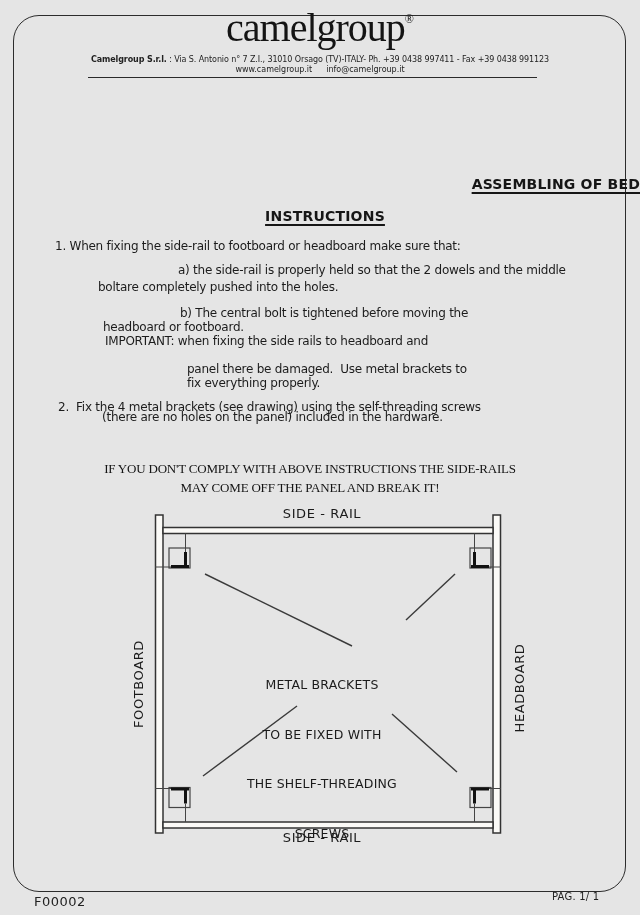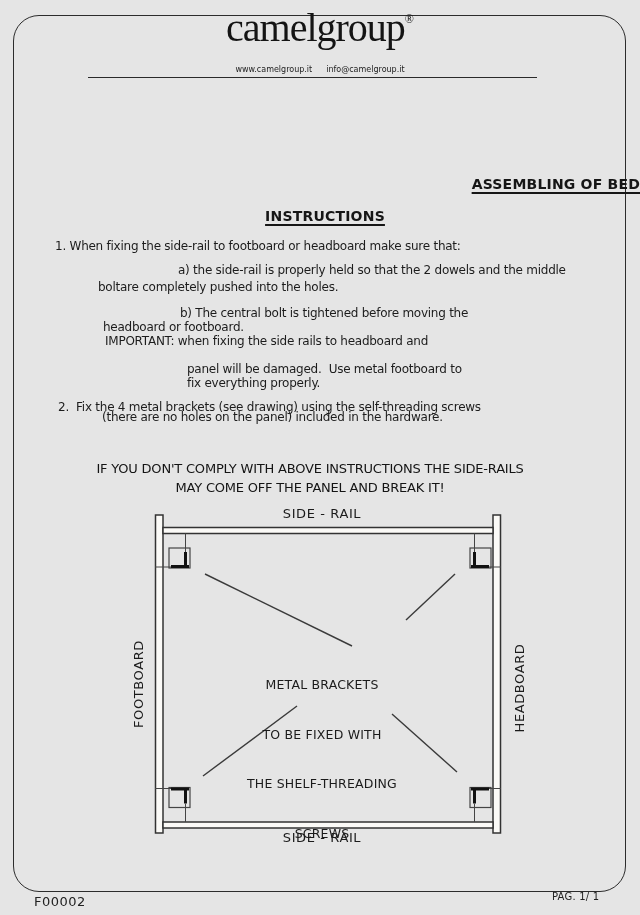--- a/index.html
+++ b/index.html
@@ -42,21 +42,21 @@
     font-size:14px;font-weight:bold;letter-spacing:0.2px;
     text-decoration:underline;text-decoration-thickness:1.5px;text-underline-offset:3px;
     color:#161616;
   }
   
   .line{
     position:absolute;white-space:pre;font-size:12px;letter-spacing:-0.25px;color:#1c1c1c;
   }
   .warn{
     position:absolute;left:0px;width:620px;text-align:center;white-space:pre;
-    font-size:13px;letter-spacing:-0.2px;color:#141414;
+    font-size:13px;letter-spacing:-0.2px;color:#141414;font-family:Liberation Serif, serif;
   }
   
   .diag-label{
     position:absolute;white-space:pre;font-size:13px;letter-spacing:0.6px;color:#1b1b1b;
   }
   .diag-label.center-x{left:0;width:644px;text-align:center;}
   .rot-label{
     position:absolute;white-space:pre;font-size:13px;letter-spacing:0.6px;color:#1b1b1b;
     transform:translate(-50%,-50%) rotate(-90deg);
   }
@@ -71,35 +71,36 @@
 </style>
 </head>
 <body>
 
 <div class="page">
 
   <div class="doc-border"></div>
 
   <div class="logo"><span>camelgroup</span><span class="rmark">®</span></div>
 
+  <div class="addr"><b>Camelgroup S.r.l.</b><span> : Via S. Antonio n° 7 Z.I., 31010 Orsago (TV)-ITALY- Ph. +39 0438 997411 - Fax +39 0438 991123</span></div>
 
   <div class="weblinks"><span>www.camelgroup.it</span><span>info@camelgroup.it</span></div>
 
   <div class="addr-rule"></div>
 
   <div class="doc-title" style="top:176px;text-align:right;">ASSEMBLING OF BED</div>
   <div class="doc-title" style="top:208px;text-align:center;">INSTRUCTIONS</div>
 
   <div class="line" style="left:55px;top:239px;">1. When fixing the side-rail to footboard or headboard make sure that:</div>
   <div class="line" style="left:178px;top:263px;">a) the side-rail is properly held so that the 2 dowels and the middle</div>
   <div class="line" style="left:98px;top:280px;">boltare completely pushed into the holes.</div>
   <div class="line" style="left:180px;top:306px;">b) The central bolt is tightened before moving the</div>
   <div class="line" style="left:103px;top:320px;">headboard or footboard.</div>
   <div class="line" style="left:105px;top:334px;">IMPORTANT: when fixing the side rails to headboard and</div>
-  <div class="line" style="left:187px;top:362px;">panel will be damaged.  Use metal footboard to</div>
+  <div class="line" style="left:187px;top:362px;">panel there be damaged.  Use metal brackets to</div>
   <div class="line" style="left:187px;top:376px;">fix everything properly.</div>
   <div class="line" style="left:58px;top:400px;">2.  Fix the 4 metal brackets (see drawing) using the self-threading screws</div>
   <div class="line" style="left:78px;top:410px;margin-left:24px;">(there are no holes on the panel) included in the hardware.</div>
 
   <div class="warn" style="top:461px;">IF YOU DON'T COMPLY WITH ABOVE INSTRUCTIONS THE SIDE-RAILS</div>
   <div class="warn" style="top:480px;">MAY COME OFF THE PANEL AND BREAK IT!</div>
 
   <svg class="diagram-svg" width="640" height="360" viewBox="0 0 640 360">
 
     <rect x="155.5" y="15" width="7.5" height="318" fill="#fbfaf7" stroke="#333" stroke-width="1.5"></rect>

